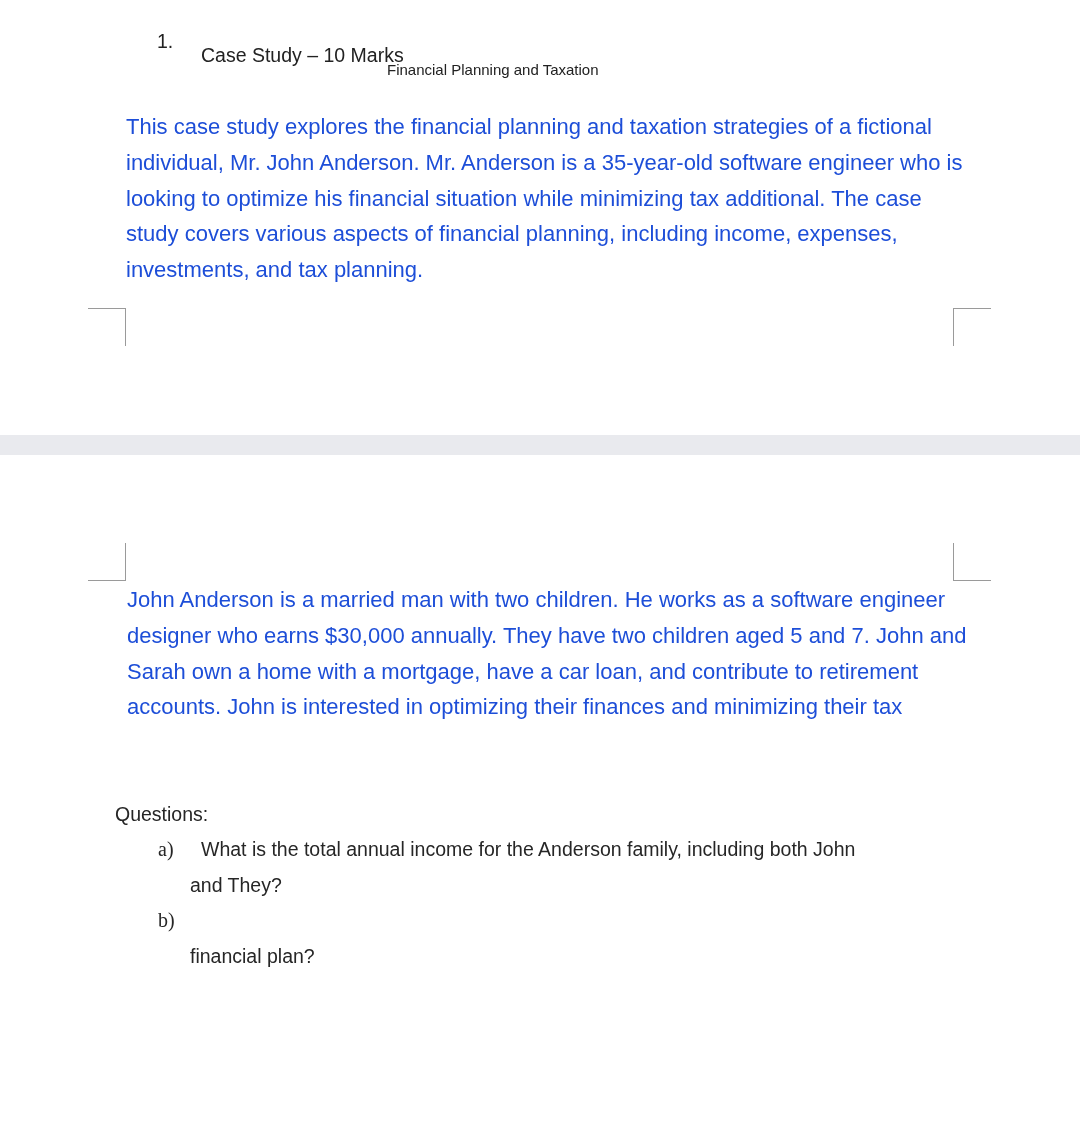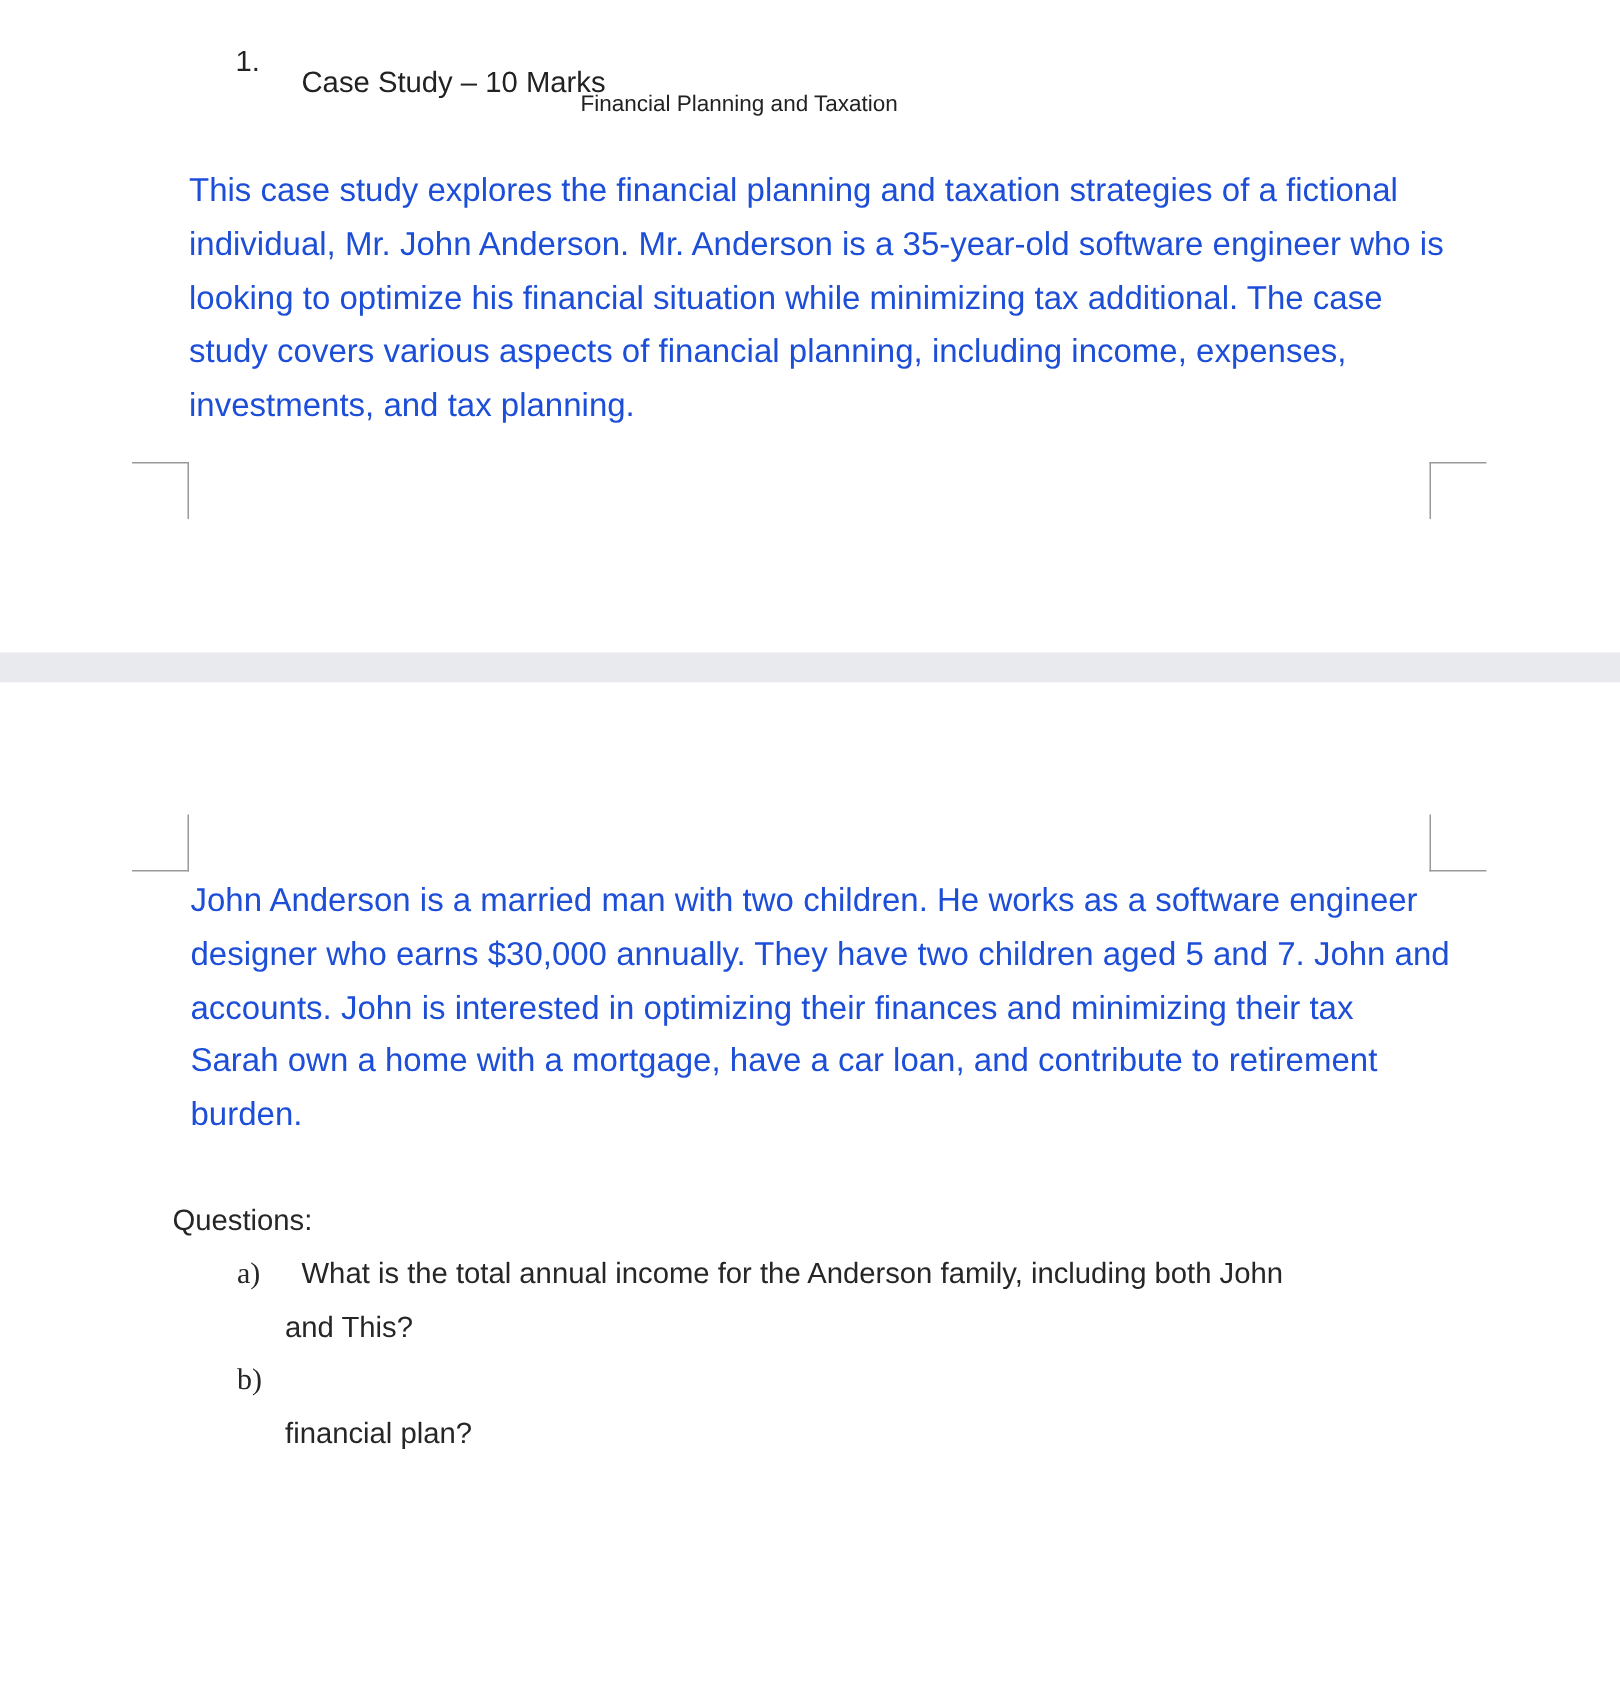--- a/index.html
+++ b/index.html
@@ -111,29 +111,28 @@
 <div class="page-gap"></div>
 
 <div class="page-region" id="page-2"></div>
 
 <div class="corner c-p2-left"></div>
 <div class="corner c-p2-right"></div>
 
 <div class="para" id="case-para">
   <span class="line">John Anderson is a married man with two children. He works as a software engineer</span>
   <span class="line">designer who earns $30,000 annually. They have two children aged 5 and 7. John and</span>
+  <span class="line">Sarah own a home with a mortgage, have a car loan, and contribute to retirement</span>
   <span class="line">accounts. John is interested in optimizing their finances and minimizing their tax</span>
-  <span class="line">Sarah own a home with a mortgage, have a car loan, and contribute to retirement</span>
-  <span class="line">burden.</span>
 </div>
 
 <div class="q-label">Questions:</div>
 
 <div class="q-item" id="q-a">
   <span class="marker">a)</span>
   <span class="line1">What is the total annual income for the Anderson family, including both John</span>
-  <span class="line2">and This?</span>
+  <span class="line2">and They?</span>
 </div>
 
 <div class="q-item" id="q-b">
   <span class="marker">b)</span>
   <span class="line2">financial plan?</span>
 </div>
 
 </body></html>

